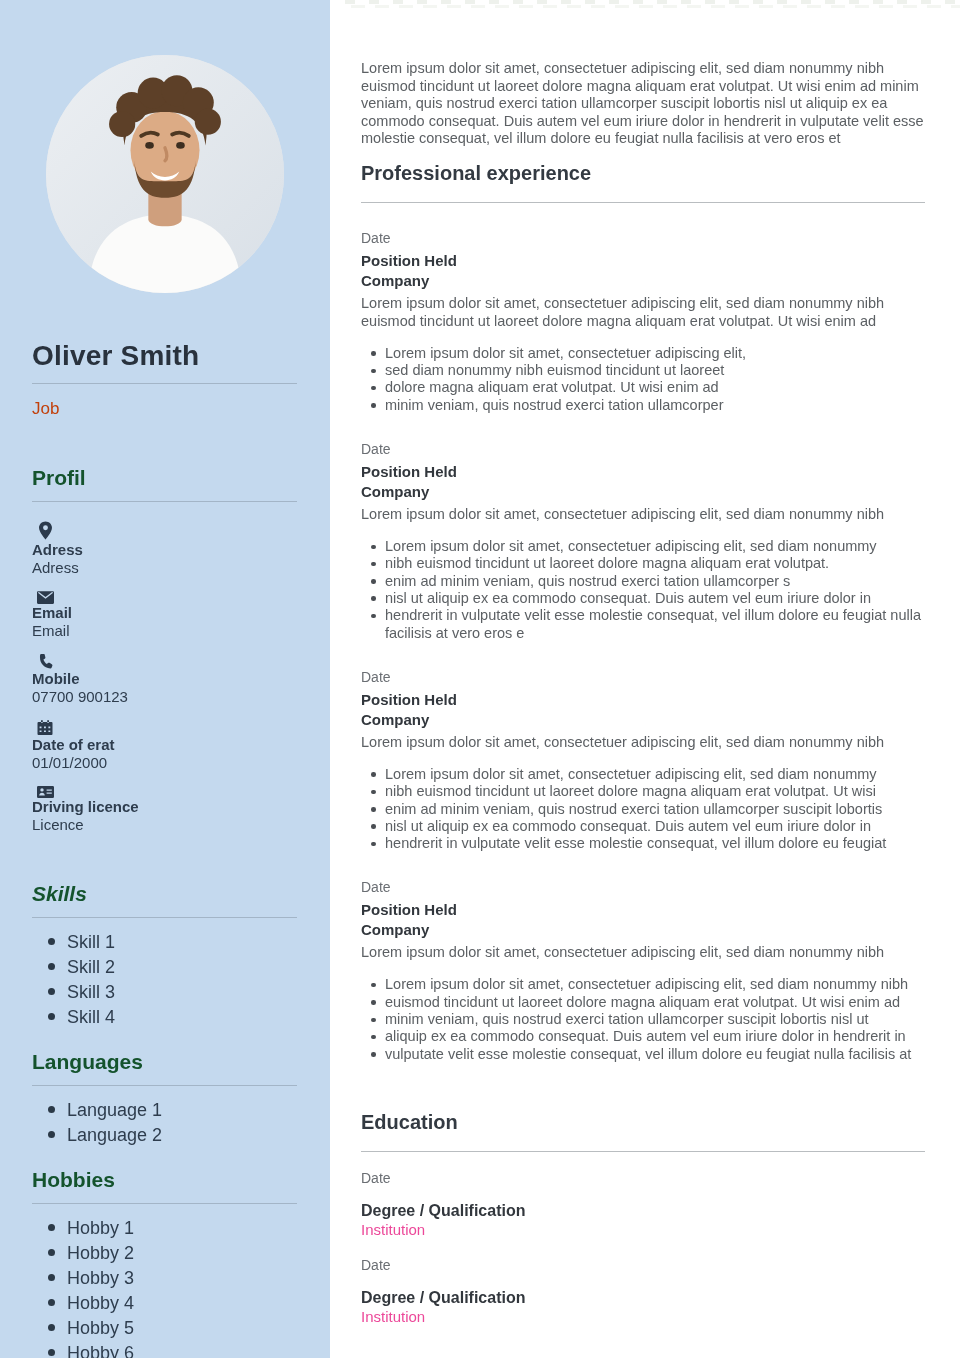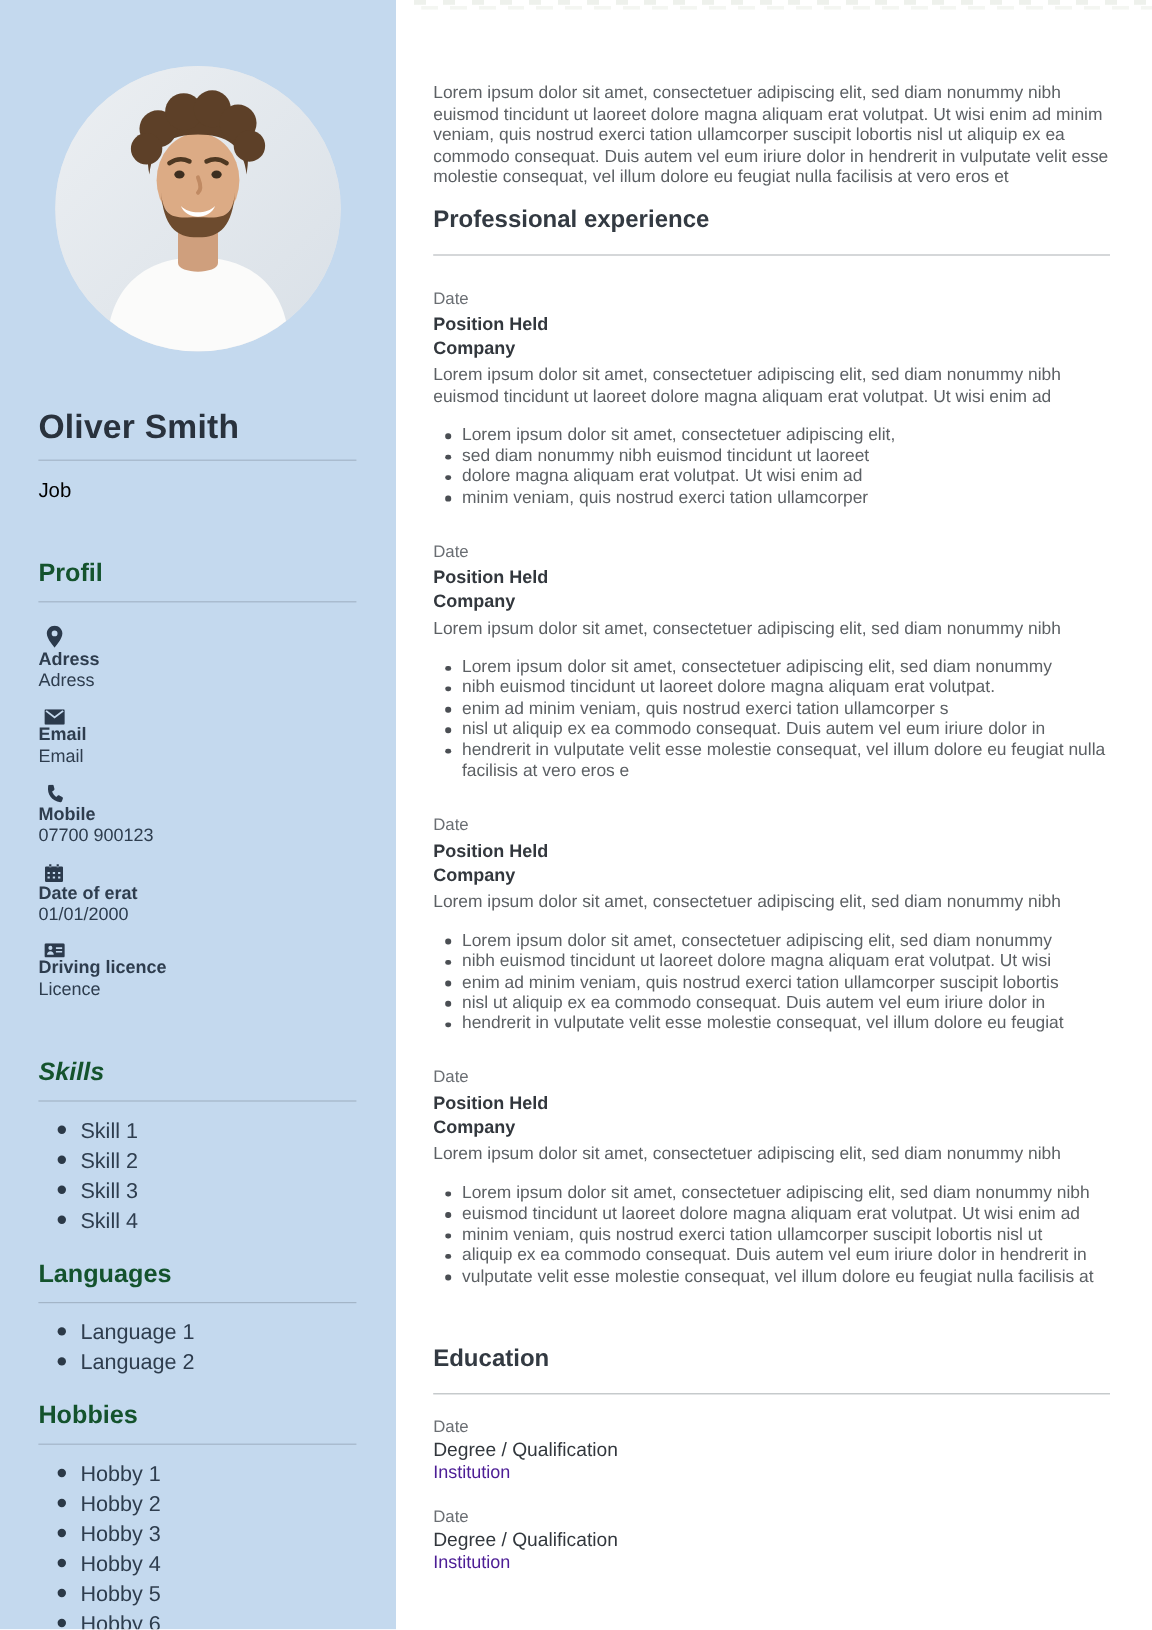--- a/index.html
+++ b/index.html
@@ -13,21 +13,21 @@
   
   .sidebar {
     width:330px; flex-shrink:0; box-sizing:border-box;
     background:#c4d9ee; color:#2e3d4e;
     padding:0 33px 40px 32px;
   }
   .photo-wrap { width:238px; height:238px; border-radius:50%; margin:55px auto 0; overflow:hidden; background:#e3e7ec; }
   .photo-wrap svg { display:block; }
   .name { font-size:28px; font-weight:bold; color:#29323d; margin-top:47px; letter-spacing:0.2px; }
   .side-rule { border:none; border-top:1px solid #a3b5c7; margin:11px 0 0; }
-  .job-title { font-size:17px; margin-top:15px; color:#000000; }
+  .job-title { font-size:17px; margin-top:15px; color:#c2410c; }
 
   .side-section-title { font-size:21px; font-weight:bold; color:#14532d; }
   .mt-profil { margin-top:47px; }
   .mt-skills { margin-top:48px;font-style:italic; }
   .mt-side   { margin-top:24px; }
 
   .profil-list { margin-top:16px; }
   .profil-item { display:flex; align-items:flex-start; margin-bottom:11px;flex-direction:column; }
   .profil-icon { width:17px; margin:3px 15px 0 5px; flex-shrink:0; }
   .profil-icon svg { display:block; fill:#2b3a4c; }
@@ -38,21 +38,21 @@
   .side-list li {
     position:relative; padding-left:19px; font-size:18px; line-height:18px;
     margin-bottom:7px; color:#2e3d4e;
   }
   .side-list li::before {
     content:""; position:absolute; left:0; top:5px;
     width:7px; height:7px; border-radius:50%; background:#2b3947;
   }
 
   
-  .main { flex:1; box-sizing:border-box; padding:14px 35px 0 31px; position:relative; color:#5c6064; }
+  .main { flex:1; box-sizing:border-box; padding:4px 35px 0 31px; position:relative; color:#5c6064; }
   .top-dashes {
     position:absolute; top:0; left:15px; right:0; height:9px;
     background:
       repeating-linear-gradient(90deg, #eef1ec 0 10px, transparent 10px 24px) 0 0/100% 4px no-repeat,
       repeating-linear-gradient(90deg, #f4f6f2 0 14px, transparent 14px 24px) 6px 5px/100% 3px no-repeat;
   }
   .intro { margin-top:56px; font-size:14.5px; line-height:17.6px; color:#5c6064; }
 
   .main-section-title { font-size:20px; font-weight:bold; color:#333a42; }
   .mt-exp { margin-top:14px; }
@@ -65,22 +65,22 @@
   .entry-company  { font-size:15px; font-weight:bold; color:#32373d; line-height:20px; }
   .entry-summary { font-size:14.5px; line-height:17.6px; margin-top:4px; }
   .exp-bullets { list-style:none; margin:5px 0 0; padding:0 0 0 24px; }
   .exp-bullets li { position:relative; font-size:14.5px; line-height:17.3px; color:#5c6064; }
   .exp-bullets li::before {
     content:""; position:absolute; left:-14px; top:6.5px;
     width:4.5px; height:4.5px; border-radius:50%; background:#4a4e53;
   }
 
   .edu-entry { margin-top:18px; }
-  .edu-degree { font-size:16px; font-weight:normal; color:#32373d; line-height:20px; margin-top:3px; }
-  .edu-institution { font-size:15px; line-height:18px; color:#4c1d95; }
+  .edu-degree { font-size:16px; font-weight:bold; color:#32373d; line-height:20px; margin-top:15px; }
+  .edu-institution { font-size:15px; line-height:18px; color:#ec4899; }
 </style>
 </head>
 <body>
 
 <div class="page">
 
   <aside class="sidebar">
 
     <div class="photo-wrap">
       <svg width="238" height="238" viewBox="0 0 100 100" xmlns="http://www.w3.org/2000/svg" aria-hidden="true">

